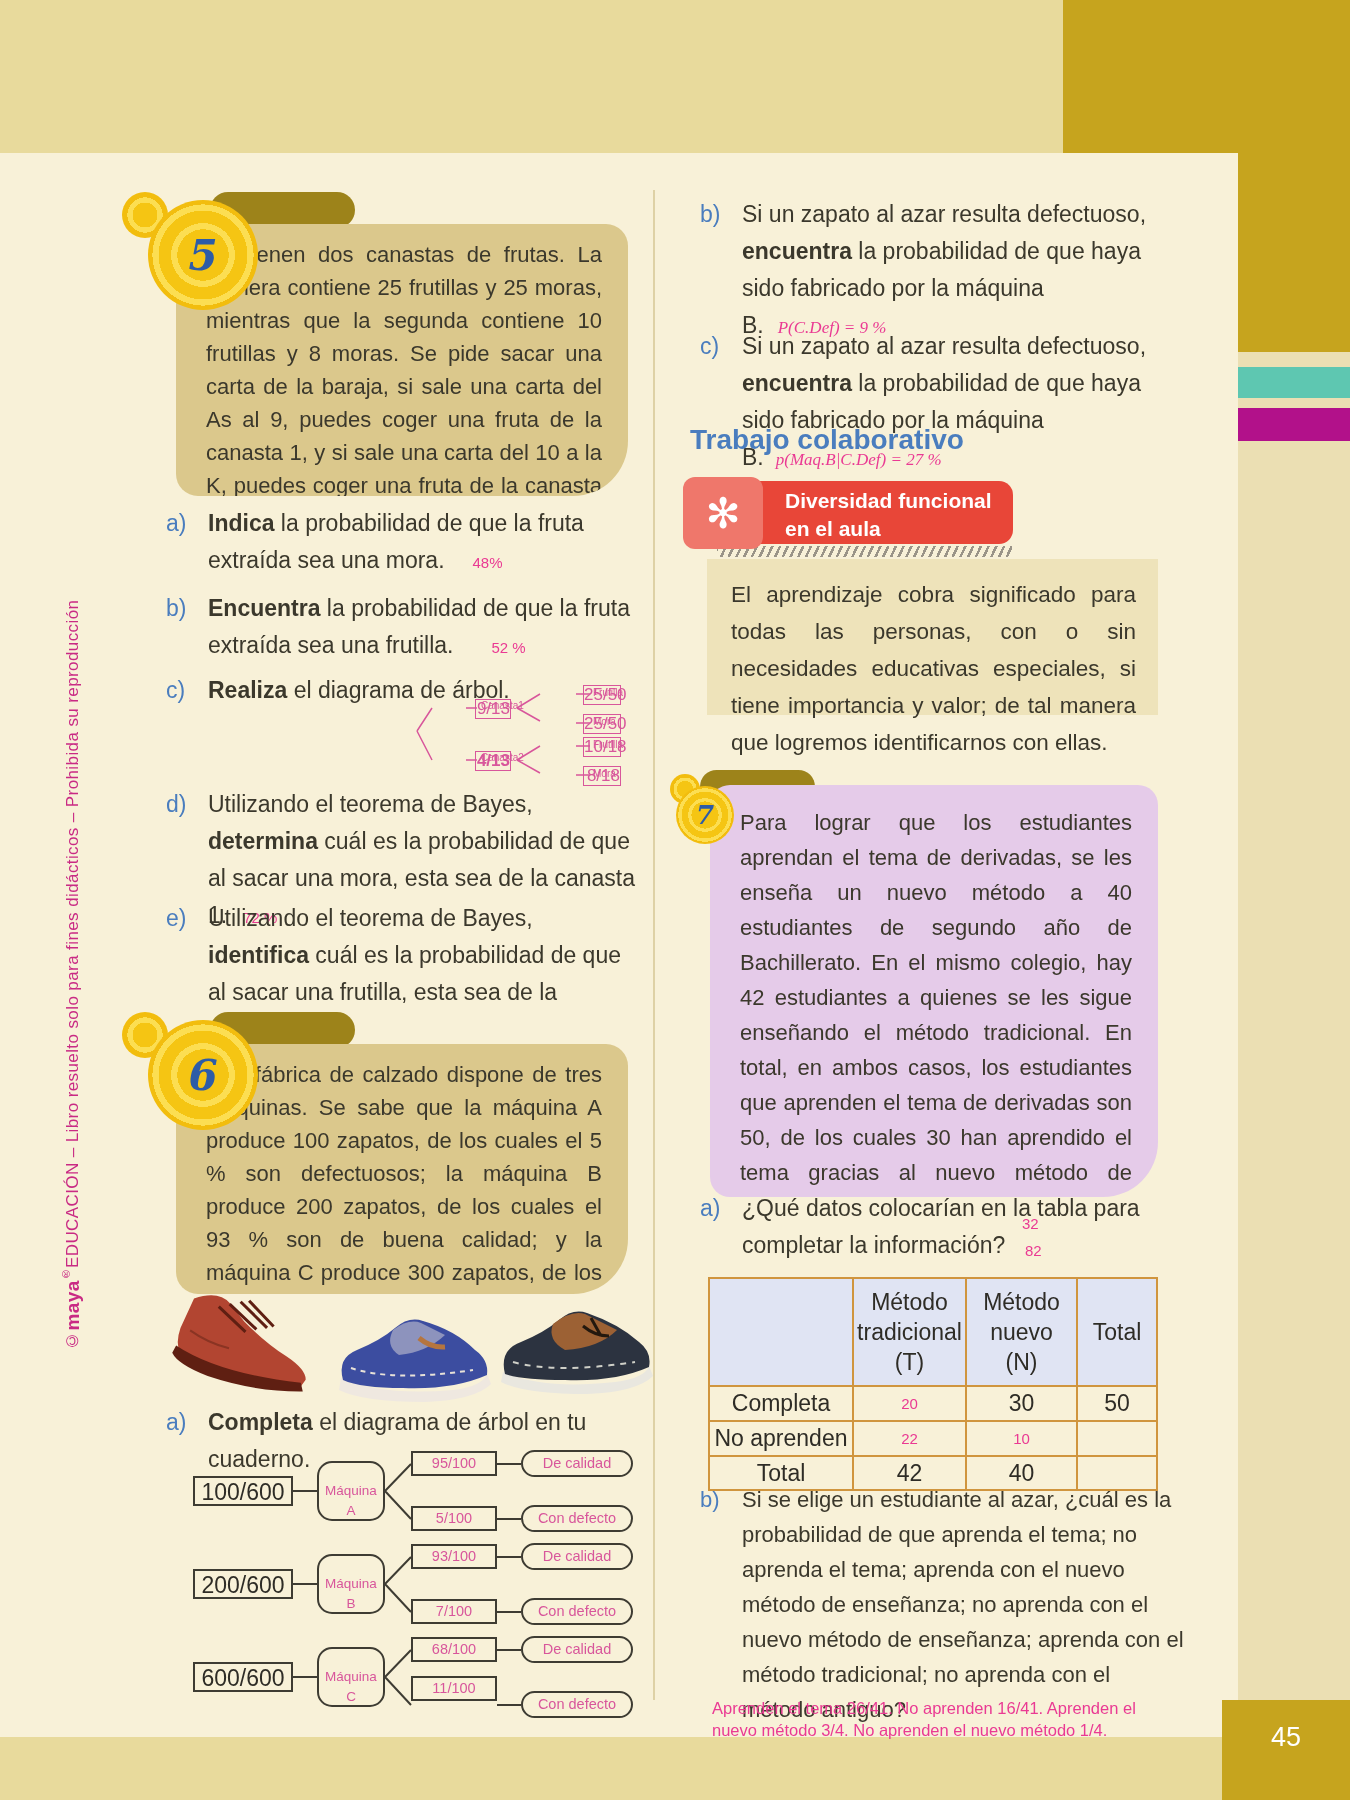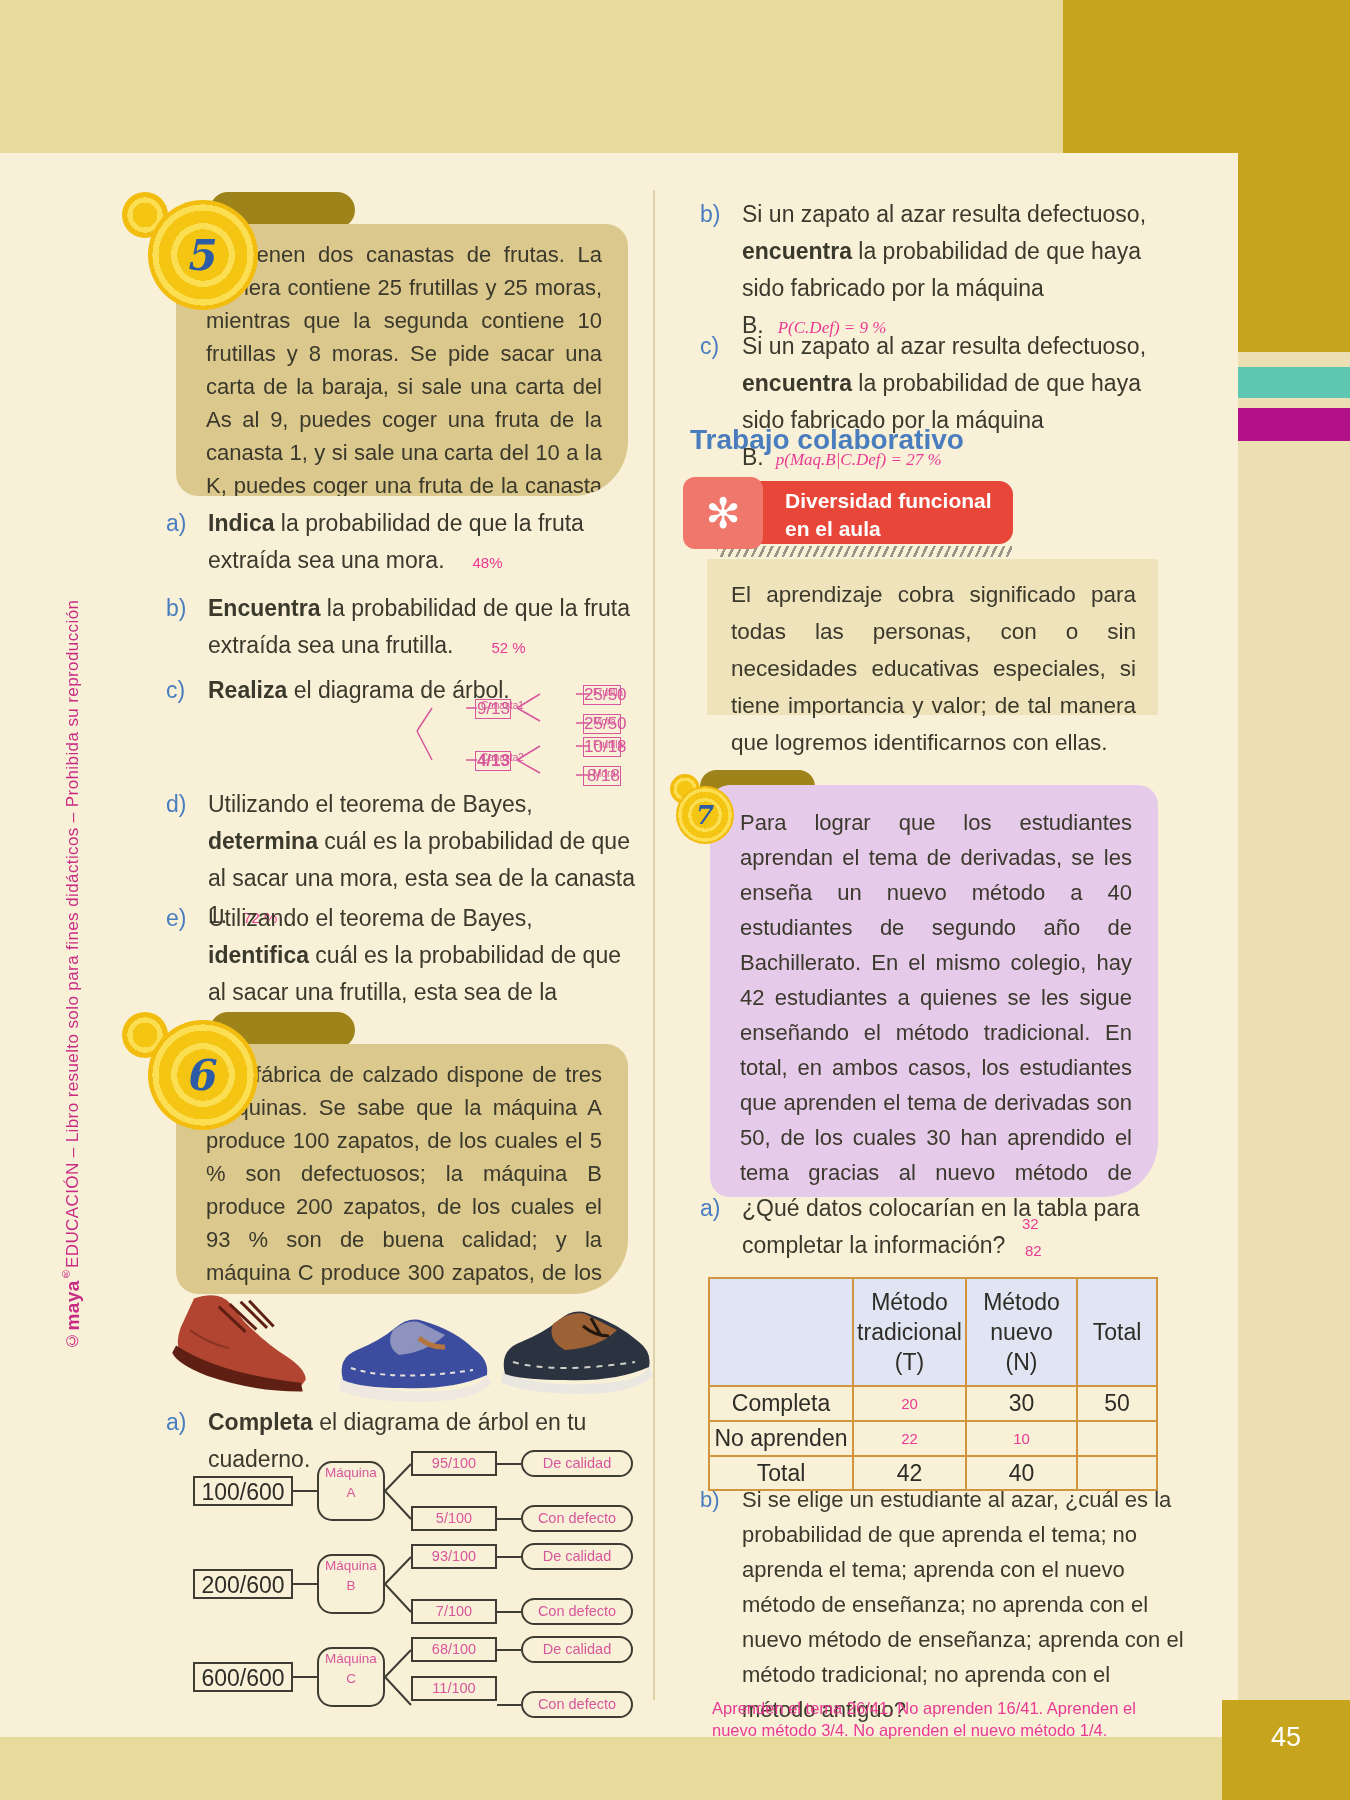--- a/index.html
+++ b/index.html
@@ -45,21 +45,21 @@
   .ans.ital{font-style:italic;font-size:17px;font-family:"Liberation Serif",serif;}
   .ansfree{position:absolute;color:#ea3a93;font-size:15px;}
   
   .stbox{position:absolute;border:1.5px solid #d8569b;color:#d8569b;font-size:17px;text-align:right;
     line-height:17px;background:transparent;margin-left:43px;}
   .stlabel{position:absolute;color:#d8569b;font-size:10px;white-space:nowrap;}
   
   .bt-base{position:absolute;width:100px;height:30px;border:2px solid #3e3c33;font-size:23px;color:#2e2c26;
     text-align:center;line-height:28px;box-sizing:border-box;}
   .bt-machine{position:absolute;width:68px;height:60px;border:2px solid #3e3c33;border-radius:15px;
-    color:#d8569b;font-size:13.5px;text-align:center;padding-top:0;line-height:20px;box-sizing:border-box;}
+    color:#d8569b;font-size:13.5px;text-align:center;padding-top:18px;line-height:20px;box-sizing:border-box;}
   .bt-prob{position:absolute;width:86px;height:25px;border:2px solid #3e3c33;color:#d8569b;font-size:14.5px;
     text-align:center;line-height:21px;box-sizing:border-box;}
   .bt-pill{position:absolute;width:112px;height:27px;border:2px solid #3e3c33;border-radius:14px;color:#d8569b;
     font-size:14.5px;text-align:center;line-height:23px;box-sizing:border-box;}
   
   .collab-heading{position:absolute;left:690px;top:424px;font-size:28px;font-weight:bold;color:#4a7dbe;}
   .redbar{position:absolute;left:713px;top:481px;width:300px;height:63px;background:#e84638;border-radius:14px;
     color:#fff;font-weight:bold;font-size:21px;line-height:28px;padding:6px 12px 0 72px;box-sizing:border-box;z-index:2;}
   .redsq{position:absolute;left:683px;top:477px;width:80px;height:72px;background:#ef776b;border-radius:12px;
     z-index:3;display:flex;align-items:center;justify-content:center;color:#fff;font-size:42px;}

